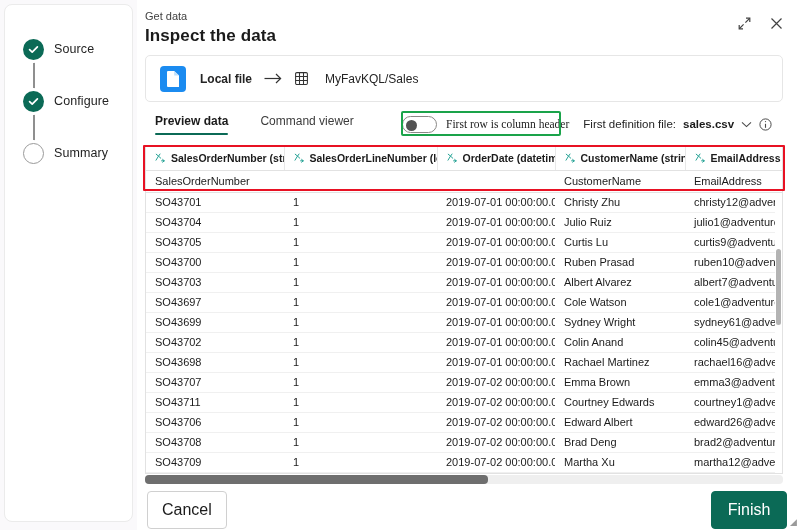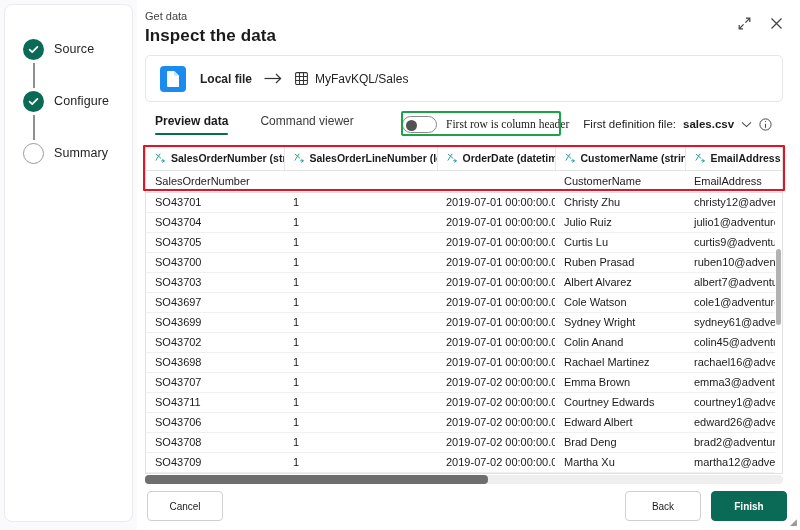--- a/index.html
+++ b/index.html
@@ -150,21 +150,21 @@
     display: flex;
     align-items: center;
   }
   .table-glyph {
     margin-left: 13px;
     display: flex;
     align-items: center;
     color: #333;
   }
   .dest-label {
-    margin-left: 7px;
+    margin-left: 17px;
     font-size: 12px;
     color: #242424;
   }
 
   
   .tabs {
     position: absolute;
     left: 10px; top: 112px;
     display: flex;
     gap: 16px;
@@ -350,38 +350,38 @@
     border-radius: 4px;
   }
 
   
   .footer {
     position: absolute;
     left: 0; right: 0; bottom: 0;
     height: 50px;
   }
   .btn {
-    height: 30px;
+    height: 38px;
     min-width: 76px;
     border-radius: 4px;
-    font-size: 10px;
+    font-size: 16px;
     display: inline-flex;
     align-items: center;
     justify-content: center;
     cursor: pointer;
     padding: 0 14px;
     background: #ffffff;
     border: 1px solid #d0d0d0;
     color: #1b1b1b;
   }
   .btn.primary {
     background: #0b6a56;
     border-color: #0b6a56;
     color: #ffffff;
-    font-weight: bold;
+    font-weight: normal;
     margin-left: 32px;
   }
   .btn-cancel { position: absolute; left: 10px;  top: 11px; }
   .btn-back   { position: absolute; right: 99px; top: 11px; }
   .btn-finish { position: absolute; right: 13px; top: 11px; }
 
   .resize-grip {
     position: absolute;
     right: 3px; bottom: 3px;
     color: #9a9a9a;
@@ -676,19 +676,18 @@
       </div>
     </div>
     <div class="hl-red" style="border-color: rgb(232, 17, 35);"></div>
 
     <div class="h-scroll">
       <div class="h-thumb"></div>
     </div>
 
     <div class="footer">
       <div class="btn btn-cancel">Cancel</div>
-      <div class="btn btn-back">Back</div>
       <div class="btn primary btn-finish" style="background: rgb(11, 106, 86); border-color: rgb(11, 106, 86);">Finish</div>
       <div class="resize-grip">◢</div>
     </div>
 
   </div>
 </div>
 
 </body></html>

